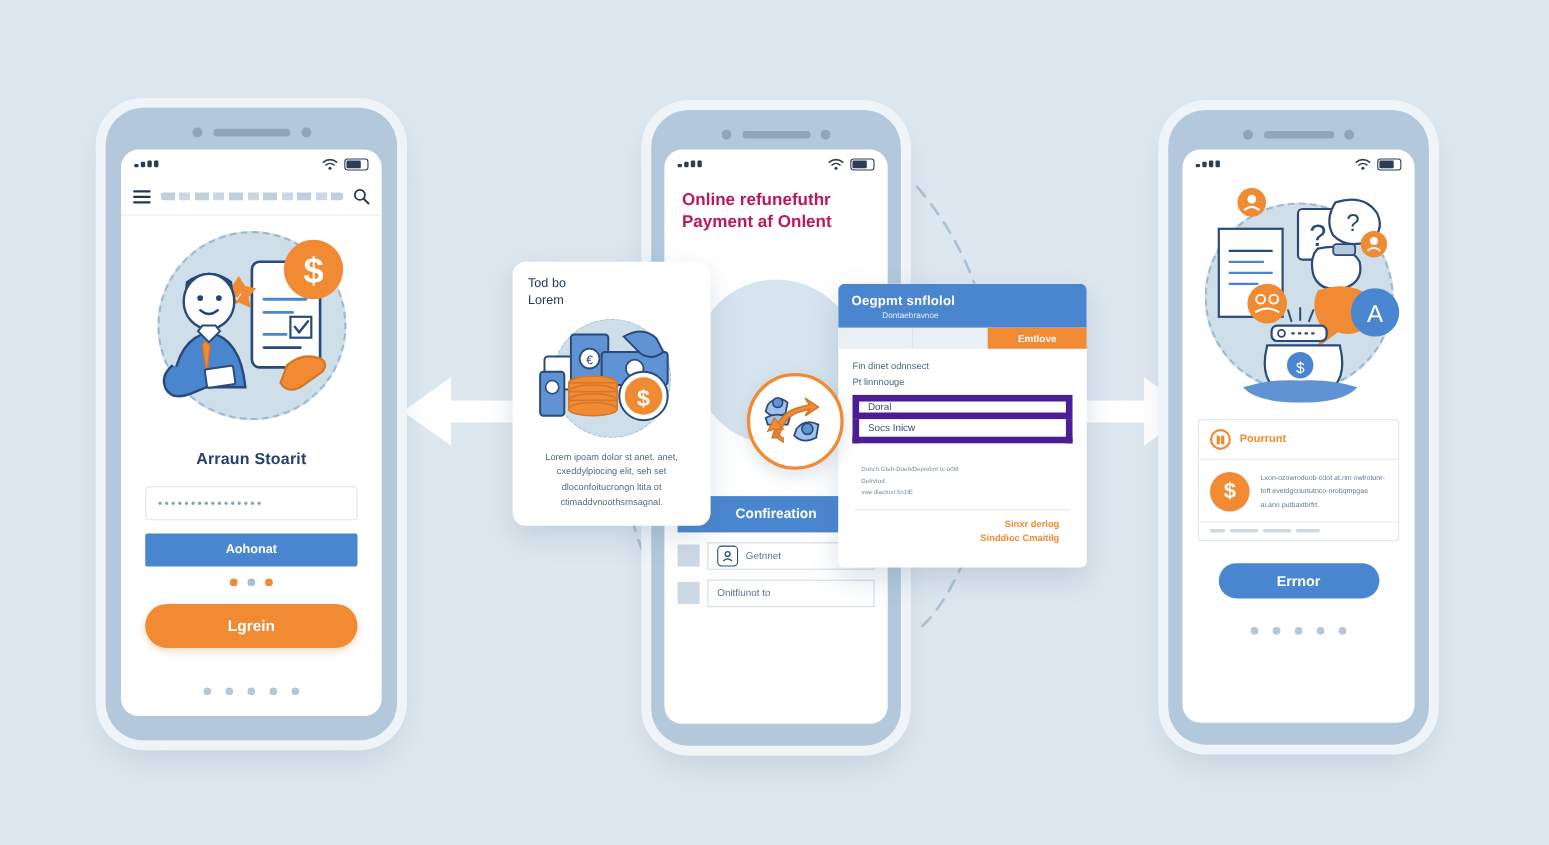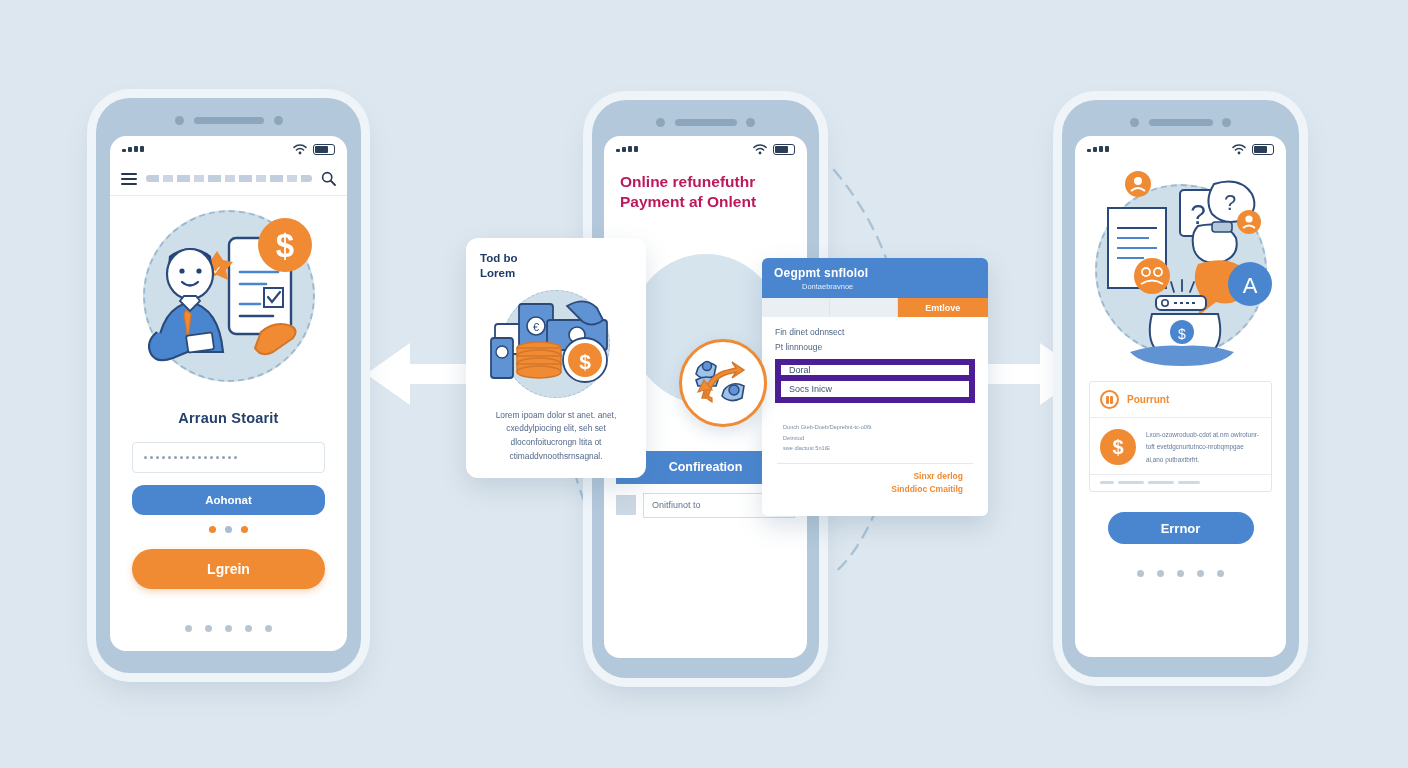--- a/index.html
+++ b/index.html
@@ -52,21 +52,21 @@
     opacity: .85; }
   .hero { height: 200px; position: relative; display: flex; align-items: center; justify-content: center; }
   .hero-circle { position: absolute; width: 172px; height: 172px; border-radius: 50%; background: #cfdfe9;
     border: 2px dashed #9db9cf; }
   .p1-body { padding: 6px 22px 0; text-align: center; }
   .p1-title { font-size: 14.5px; font-weight: 700; color: #24406b; letter-spacing: .2px; margin-top: 8px; }
   .p1-input { margin-top: 16px; height: 31px; border: 1px solid #dde4ea; border-radius: 4px; display: flex; align-items: center; padding: 0 11px; }
   .dots-pw { display: flex; gap: 3px; }
   .dots-pw i { width: 3px; height: 3px; border-radius: 50%; background: #8fa2b5; display: block; }
   .btn-blue { margin-top: 12px; height: 30px; background: #4a86cf; color: #fff; font-size: 11.5px; font-weight: 700;
-    display: flex; align-items: center; justify-content: center; border-radius: 12px; }
+    display: flex; align-items: center; justify-content: center; border-radius: 2px; }
   .dotrow { display: flex; justify-content: center; gap: 9px; margin-top: 11px; }
   .dotrow i { width: 7px; height: 7px; border-radius: 50%; display: block; }
   .btn-orange { margin-top: 16px; height: 40px; background: #f08a33; color: #fff; font-size: 14px; font-weight: 700;
     display: flex; align-items: center; justify-content: center; border-radius: 20px;
     box-shadow: 0 3px 7px rgba(220,130,50,.3); }
   .dotrow.bottom { margin-top: 36px; gap: 13px; }
   .dotrow.bottom i { background: #b8c6d3; }
 
   
   .p2-title { padding: 10px 16px 0; font-size: 15.5px; font-weight: 700; color: #be185d; line-height: 1.28; }
@@ -79,21 +79,21 @@
   .conf-sq { width: 20px; height: 20px; background: #ccd8e3; flex: none; }
   .conf-field { flex: 1; height: 25px; border: 1px solid #d3dde6; display: flex; align-items: center; padding: 0 8px; gap: 7px; font-size: 9px; color: #5f7490; }
   .mini-av { width: 19px; height: 19px; border: 1.4px solid #2b4a7a; border-radius: 4px; display: flex; align-items: center; justify-content: center; flex: none; }
 
   
   .fcard {
     position: absolute; left: 466px; top: 238px; width: 180px; height: 240px;
     background: #fff; border-radius: 12px; box-shadow: 0 10px 26px rgba(70,105,140,.18);
     padding: 13px 14px;
   }
-  .fcard-title { font-size: 11.5px; font-weight: 700; color: #1f3b66; line-height: 1.3; }
+  .fcard-title { font-size: 11.5px; font-weight: 400; color: #1f3b66; line-height: 1.3; }
   .fcard-art { height: 122px; display: flex; align-items: center; justify-content: center; margin-top: 2px; }
   .fcard-art .blob { width: 108px; height: 108px; border-radius: 50%; background: #cfdfe9; border: 1.5px dashed #a6c0d4; position: absolute; }
   .fcard-text { font-size: 8.4px; color: #53688a; line-height: 1.62; text-align: center; margin-top: 4px; }
 
   
   .rpanel {
     position: absolute; left: 762px; top: 258px; width: 226px; height: 258px;
     background: #fff; border-radius: 6px; box-shadow: 0 10px 26px rgba(70,105,140,.2);
     overflow: hidden;
   }
@@ -316,20 +316,32 @@
         <div>Payment af Onlent</div>
       </div>
 
       <div class="p2-art">
         <div class="blob"></div>
       </div>
 
       <div class="p2-conf">
         <div class="conf-bar">Confireation</div>
 
+        <div class="conf-row">
+          <div class="conf-sq"></div>
+          <div class="conf-field">
+            <div class="mini-av">
+              <svg width="11" height="11" viewBox="0 0 11 11">
+                <circle cx="5.5" cy="3.6" r="2.2" fill="none" stroke="#2b4a7a" stroke-width="1.2"></circle>
+                <path d="M1.6 10 q3.9 -4 7.8 0" fill="none" stroke="#2b4a7a" stroke-width="1.2"></path>
+              </svg>
+            </div>
+            <span>Getnnet</span>
+          </div>
+        </div>
 
         <div class="conf-row">
           <div class="conf-sq"></div>
           <div class="conf-field">
             <span>Onitfiunot to</span>
           </div>
         </div>
       </div>
     </div>
   </div>

